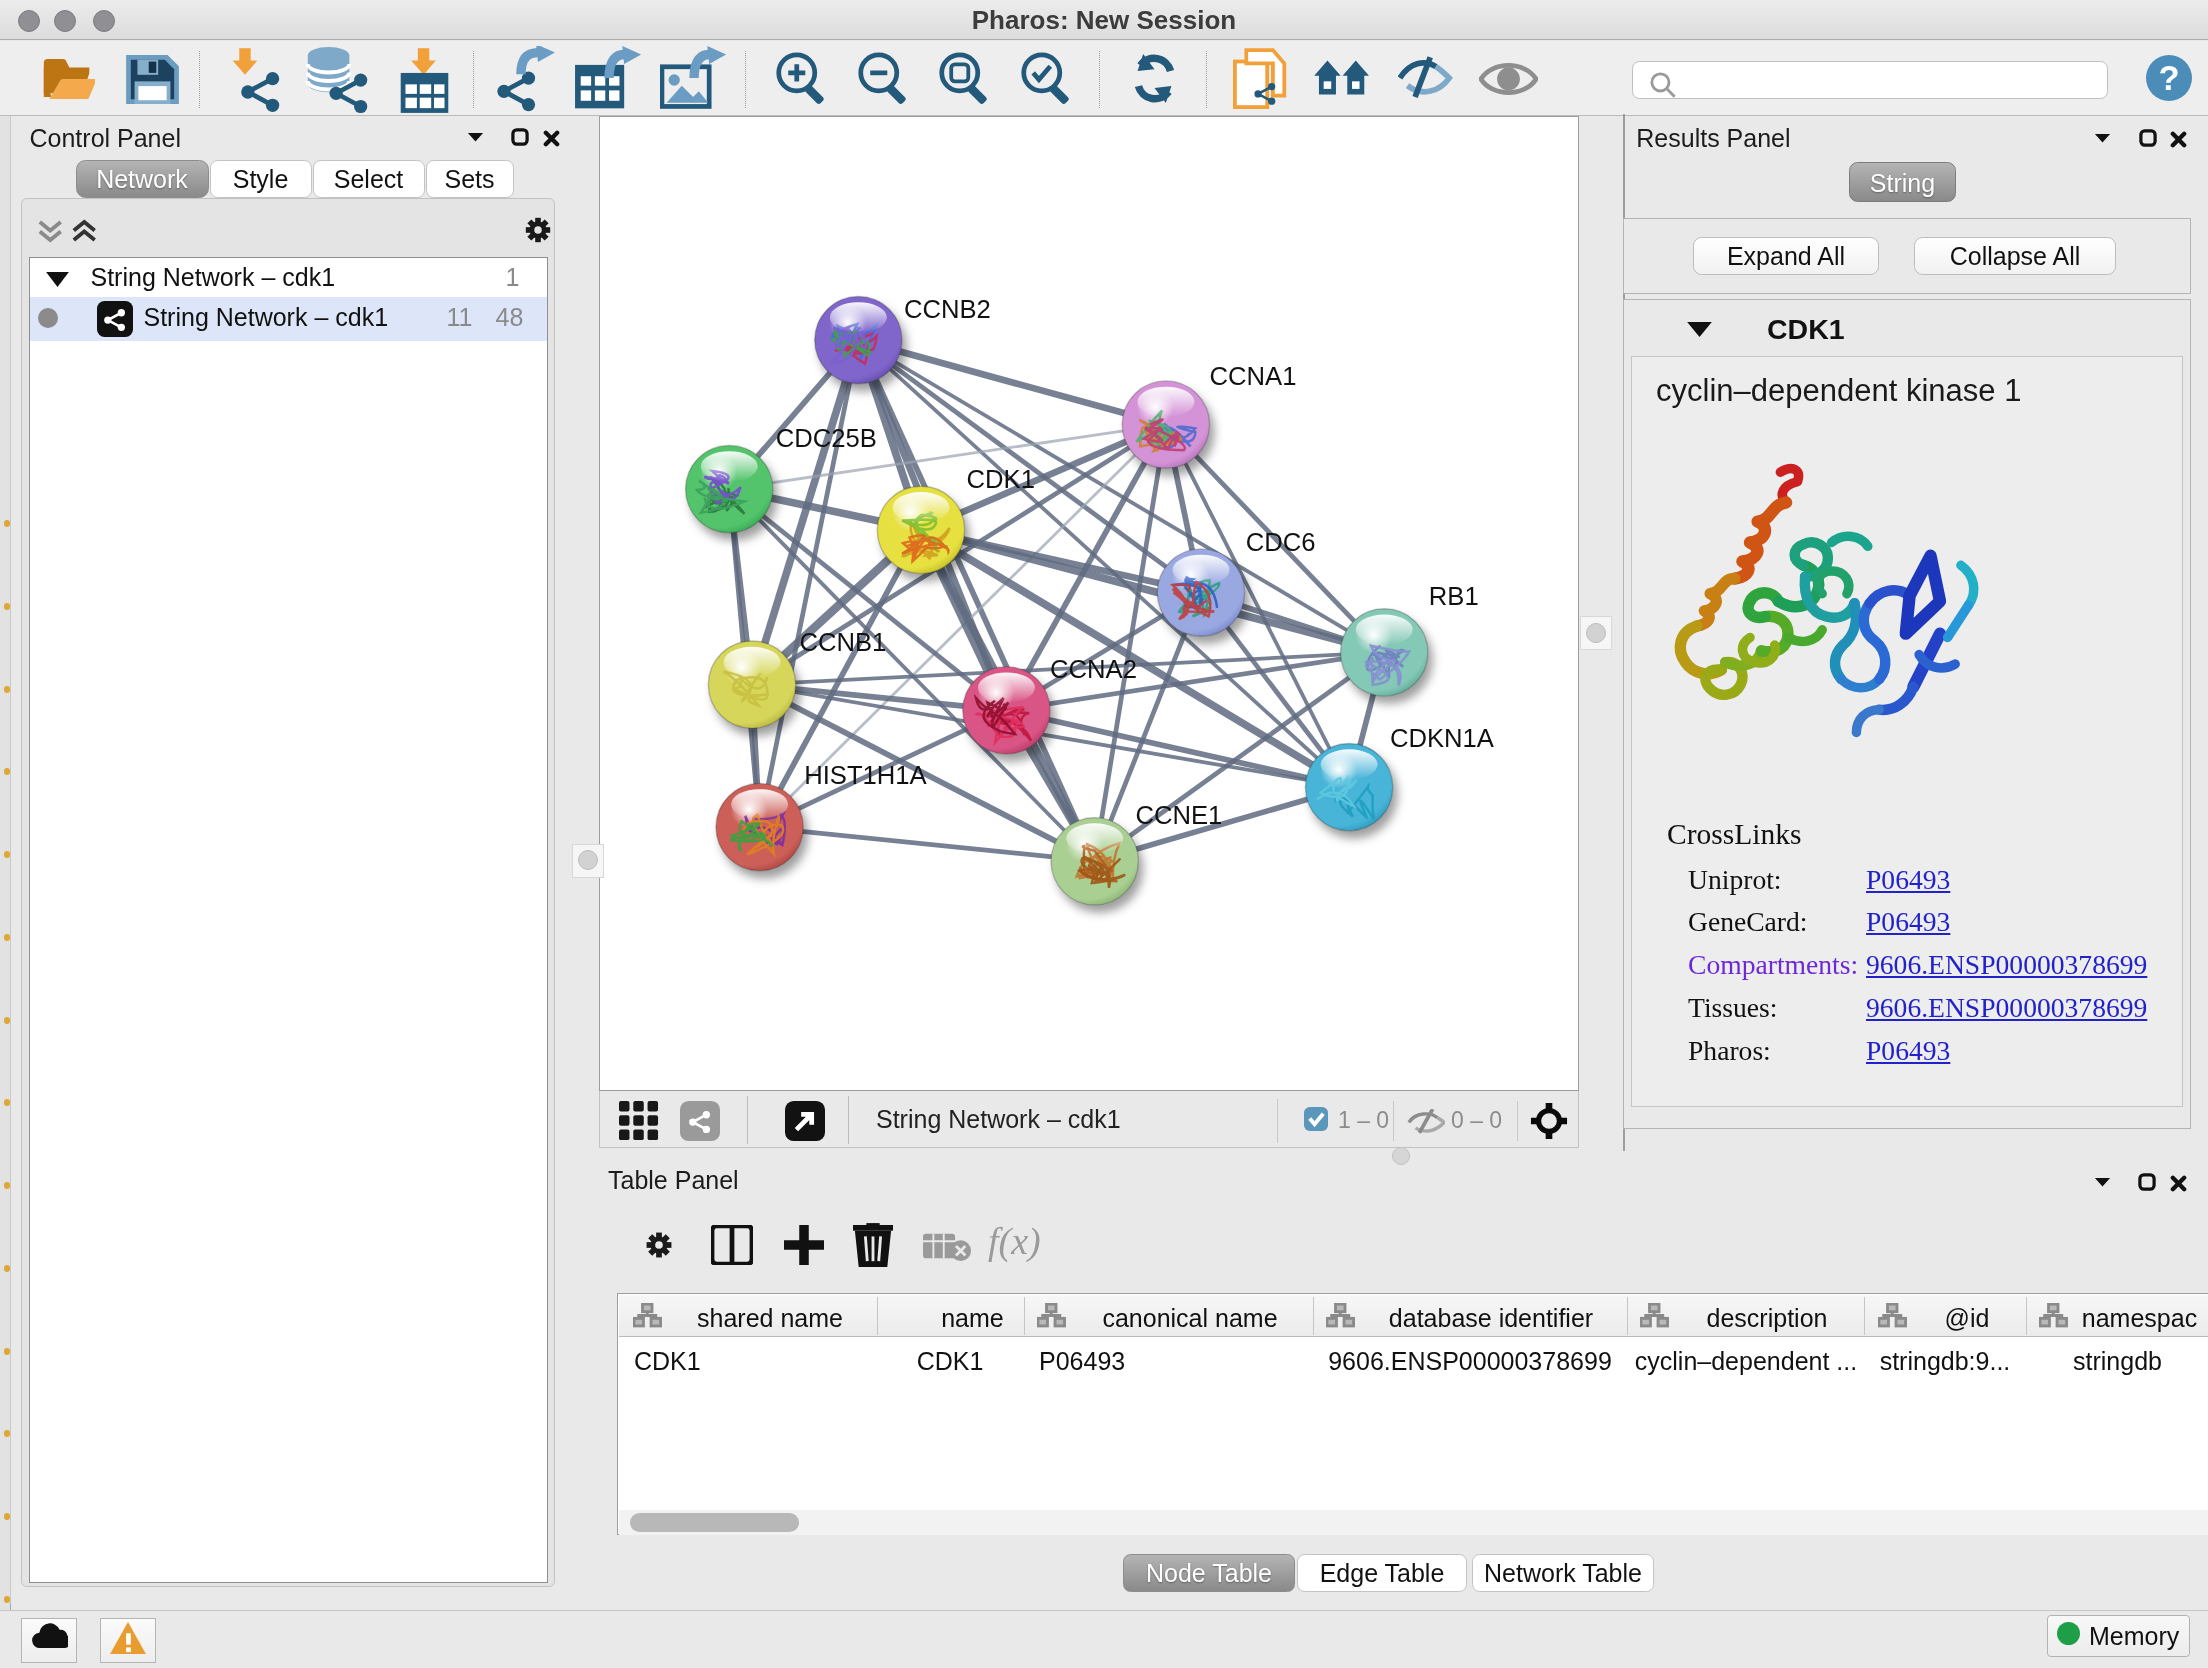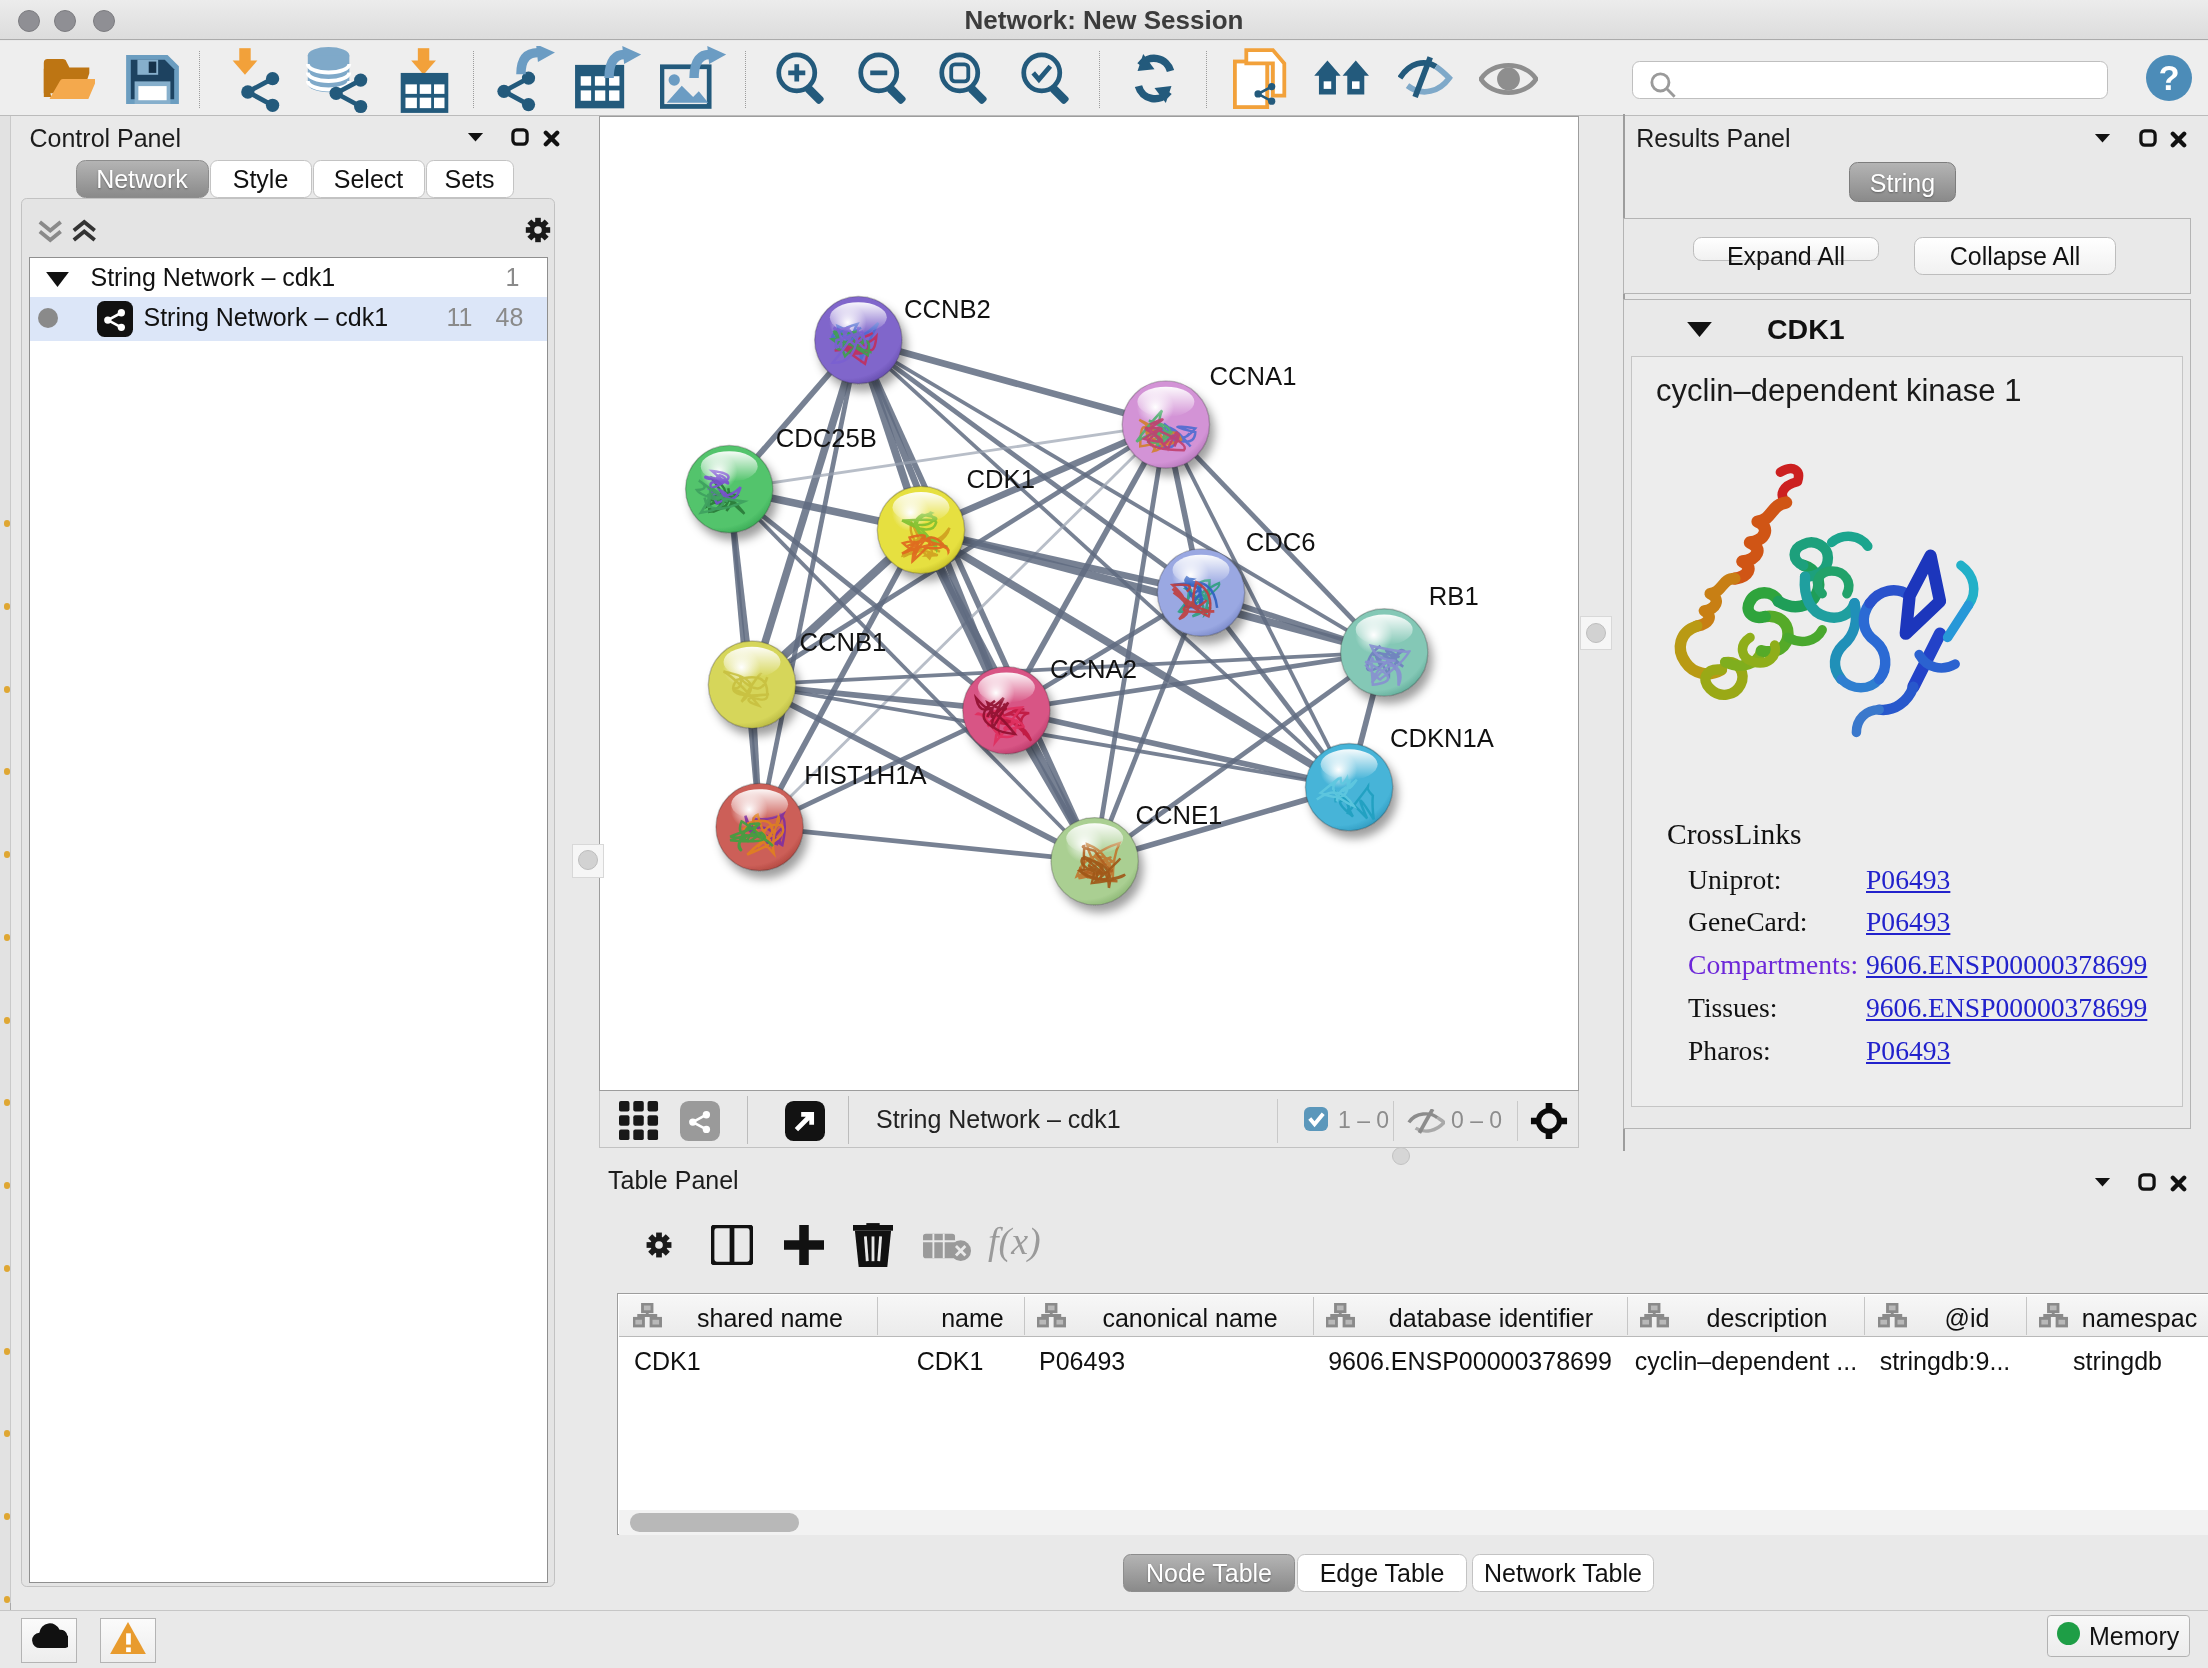--- a/index.html
+++ b/index.html
@@ -20,21 +20,21 @@
 .gbox{position:absolute;border:1.9px solid #b4b4b4;background:#e9e9e9}
 .btn{position:absolute;background:linear-gradient(#ffffff,#f1f1f1);border:1px solid #bdbdbd;border-radius:8.6px;font-size:25px;color:#111;text-align:center}
 a.lnk{color:#2222cc;text-decoration:underline}
 .serif{font-family:"Liberation Serif",serif}
 #bottombar{position:absolute;left:0;top:1610px;width:2208px;height:58px;background:#e9e9e9;border-top:1px solid #c6c6c6}
 .bbtn{position:absolute;top:6.7px;width:56px;height:45px;background:linear-gradient(#fbfbfb,#ededed);border:1.9px solid #b4b4b4}
 .cell{position:absolute;top:0;height:100%;overflow:hidden;white-space:nowrap}
 </style></head>
 <body>
 <div id="titlebar">
-    <div id="title">Network: New Session</div>
+    <div id="title">Pharos: New Session</div>
 <div class="tl" style="left:18px"></div>
     <div class="tl" style="left:54px"></div>
     <div class="tl" style="left:93px"></div>
   </div>
 <div id="toolbar">
     <svg class="abs" style="left:40px;top:14.3px" width="55" height="48" viewBox="0 0 58 50">
       <path d="M4 8 q0-4 4-4 h16 q3 0 4 3 l3 6 h21 v6 l-7 21 H4 z" fill="#bd7513"></path>
       <path d="M4 14 v30 l8 0 z" fill="#bd7513"></path>
       <path d="M10 46 L21 27 q1-2 3-2 h36 l-9 21 z" fill="#f4a94d"></path>
     </svg>
@@ -557,21 +557,21 @@
       <path d="M1 1h16L9 10z" fill="#111"></path>
     </svg>
     <svg class="abs" style="left:516px;top:13.3px" width="18" height="18" viewBox="0 0 19 19">
       <rect x="2" y="2" width="15" height="15" rx="4" fill="none" stroke="#111" stroke-width="3.4"></rect>
     </svg>
     <svg class="abs" style="left:547px;top:15px" width="17" height="17" viewBox="0 0 18 18">
       <path d="M3 3L15 15M15 3L3 15" stroke="#111" stroke-width="4.6" stroke-linecap="round"></path>
     </svg>
     <div class="abs tabsel" style="left:226px;top:46px;width:107px;height:40px;border-radius:8.6px;font-size:25px;text-align:center;line-height:40px;border:1px solid #7d7d7d">String</div>
     <div class="gbox" style="left:0px;top:102px;width:568px;height:76px"></div>
-    <div class="btn" style="left:70px;top:121px;width:186px;height:24px;line-height:36px">Expand All</div>
+    <div class="btn" style="left:70px;top:121px;width:186px;height:38px;line-height:36px">Expand All</div>
     <div class="btn" style="left:291px;top:121px;width:202px;height:38px;line-height:36px">Collapse All</div>
     <div class="gbox" style="left:0px;top:183px;width:568px;height:830px"></div>
     <svg class="abs" style="left:63px;top:204px" width="27" height="19" viewBox="0 0 28 20">
       <path d="M1 2h26L14 18z" fill="#111"></path>
     </svg>
     <div class="abs" style="left:144px;top:197px;font-size:28.5px;font-weight:bold;color:#111">CDK1</div>
     <div class="abs" style="left:7.6px;top:240px;width:552px;height:751px;background:#ededed;border:1px solid #c5c5c5"></div>
     <div class="abs" style="left:33px;top:257px;font-size:31px;color:#1a1a1a">cyclin–dependent kinase 1</div>
     <svg class="abs" style="left:13.3px;top:335px" width="399" height="314" viewBox="0 0 420 330">
       <g fill="none" stroke-linecap="round" stroke-linejoin="round">

